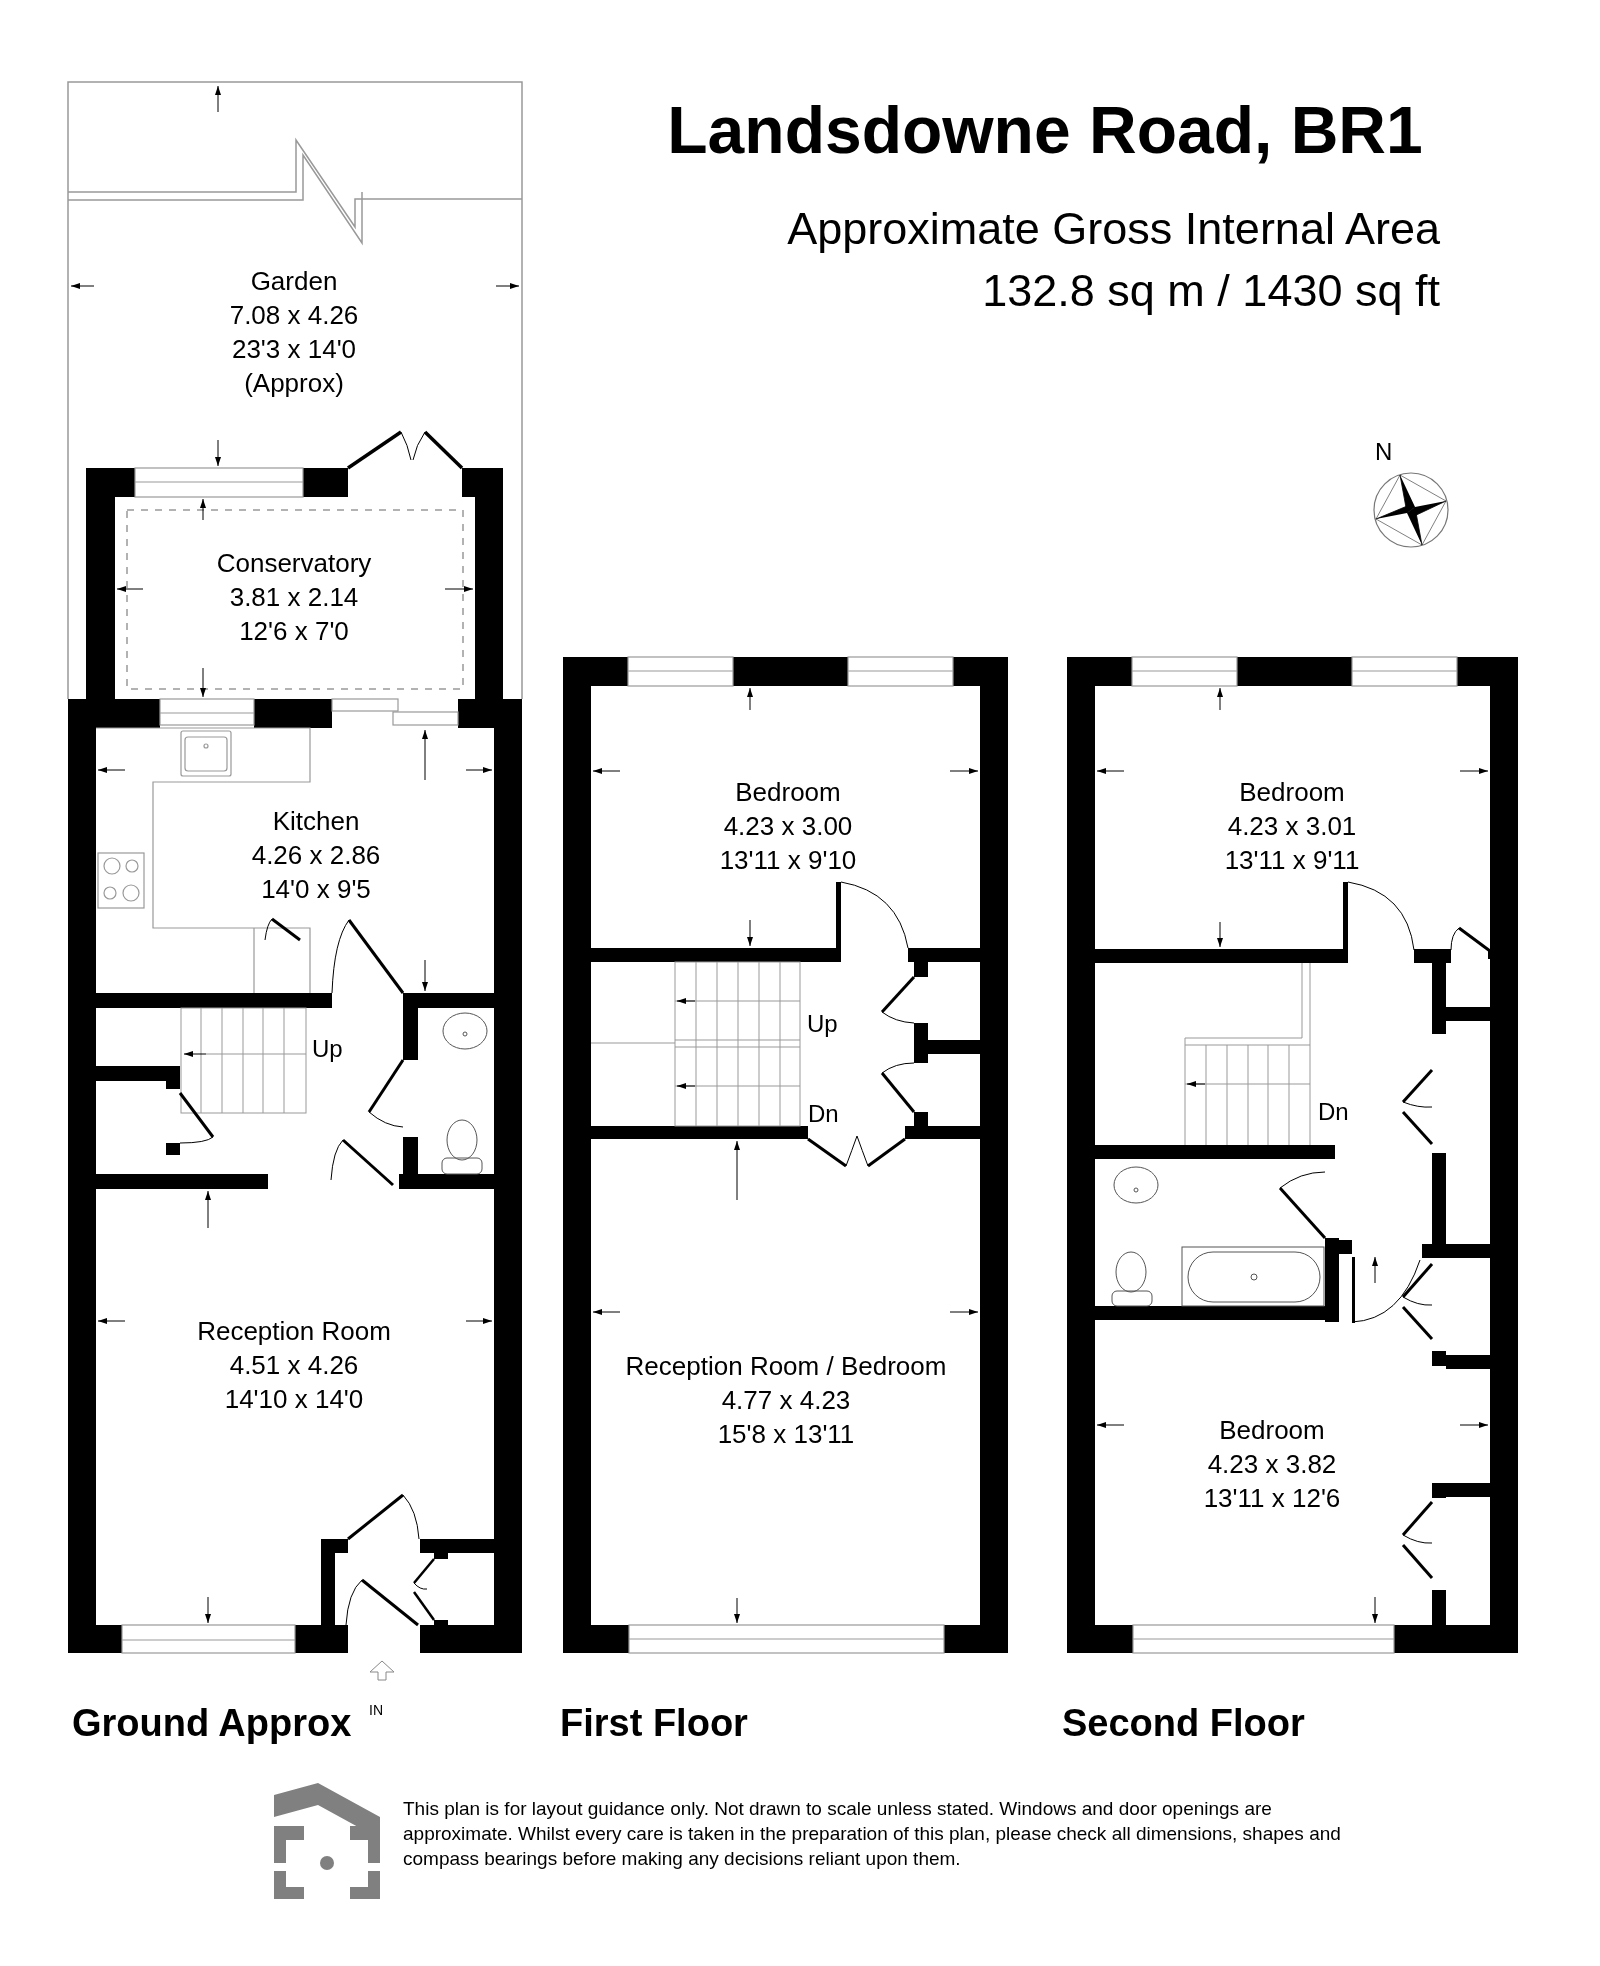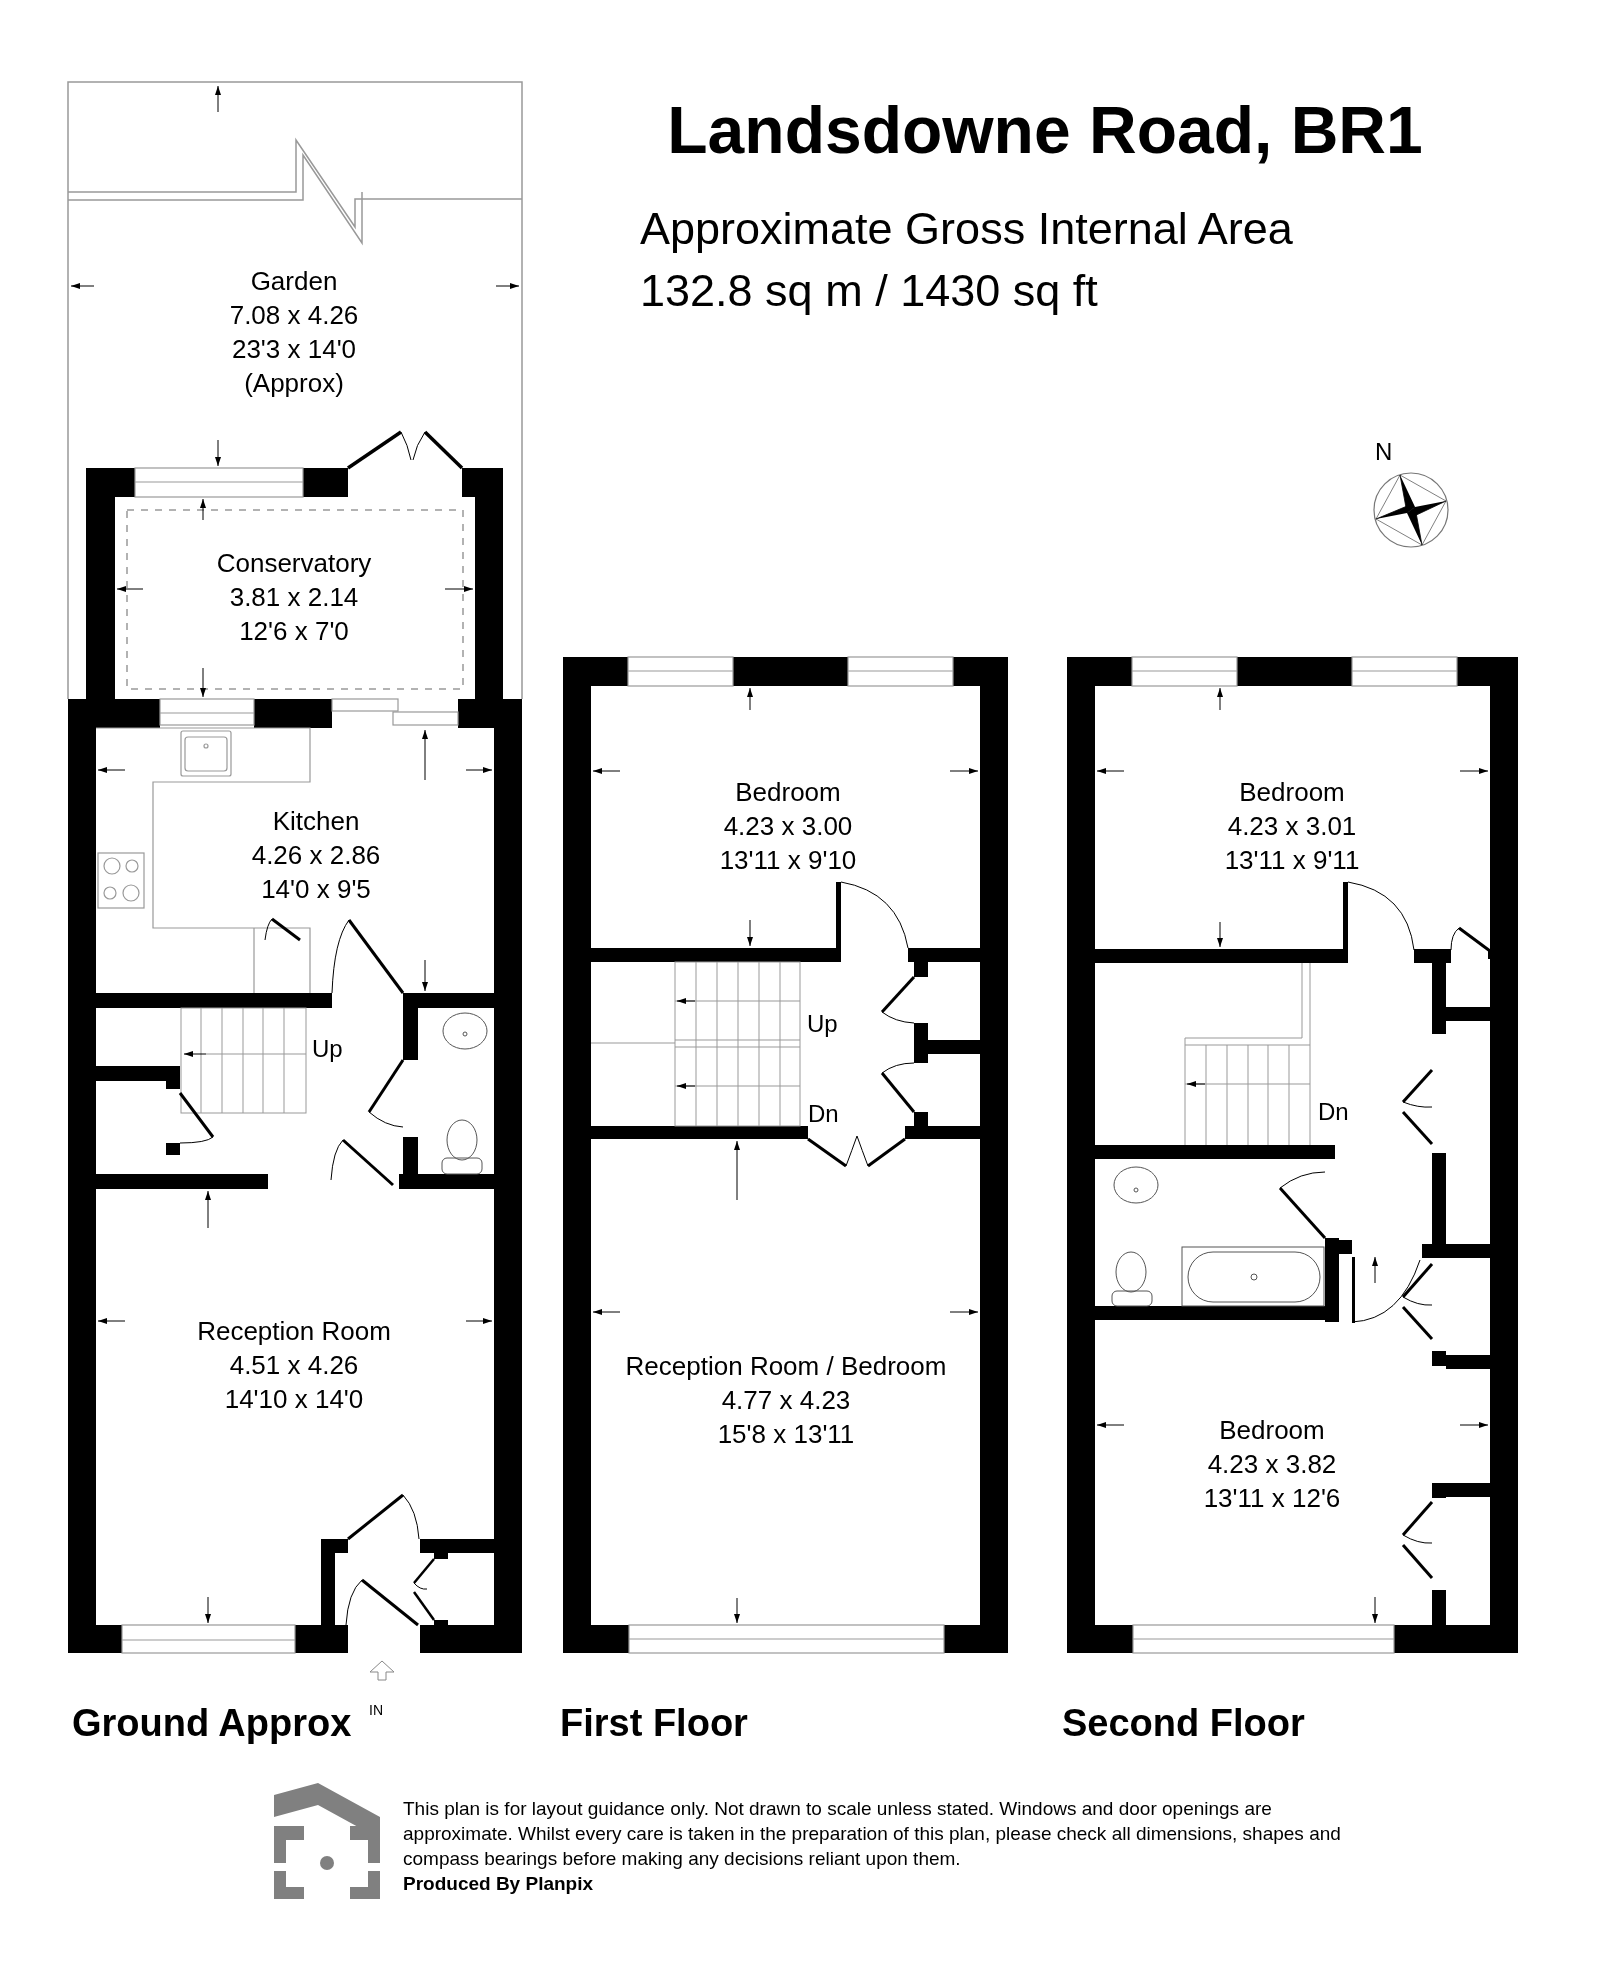--- a/index.html
+++ b/index.html
@@ -1,19 +1,19 @@
 <!DOCTYPE html>
 <html><head>
 <meta charset="utf-8">
 <style>
   html,body{margin:0;padding:0;background:#fff;}
   body{width:1600px;height:1966px;position:relative;overflow:hidden;font-family:"Liberation Sans","DejaVu Sans",sans-serif;color:#000;}
   svg{position:absolute;left:0;top:0;}
   .abs{position:absolute;white-space:nowrap;}
-  .sub{width:800px;left:640px;text-align:left;font-size:45px;line-height:58px;}
+  .sub{width:800px;left:640px;text-align:right;font-size:45px;line-height:58px;}
   .room{position:absolute;text-align:center;font-size:26px;line-height:34px;transform:translateX(-50%);white-space:nowrap;}
   .floor{position:absolute;font-size:38px;font-weight:bold;top:1702px;}
   .lbl{position:absolute;font-size:24px;}
   .disc{position:absolute;left:403px;top:1776px;font-size:19px;line-height:25px;width:960px;white-space:normal;margin-top:20px;}
 </style>
 </head>
 <body>
 
 <svg width="1600" height="1966" viewBox="0 0 1600 1966">
   <defs>
@@ -411,14 +411,13 @@
   <div>4.23 x 3.82</div>
   <div>13'11 x 12'6</div>
 </div>
 
 <div class="floor" style="left:72px;">Ground Approx</div>
 <div class="floor" style="left:560px;">First Floor</div>
 <div class="floor" style="left:1062px;">Second Floor</div>
 
 <div class="disc">
   <div>This plan is for layout guidance only. Not drawn to scale unless stated. Windows and door openings are approximate. Whilst every care is taken in the preparation of this plan, please check all dimensions, shapes and compass bearings before making any decisions reliant upon them.</div>
-  <div style="font-weight:bold;">Produced By Planpix</div>
 </div>
 
 </body></html>

